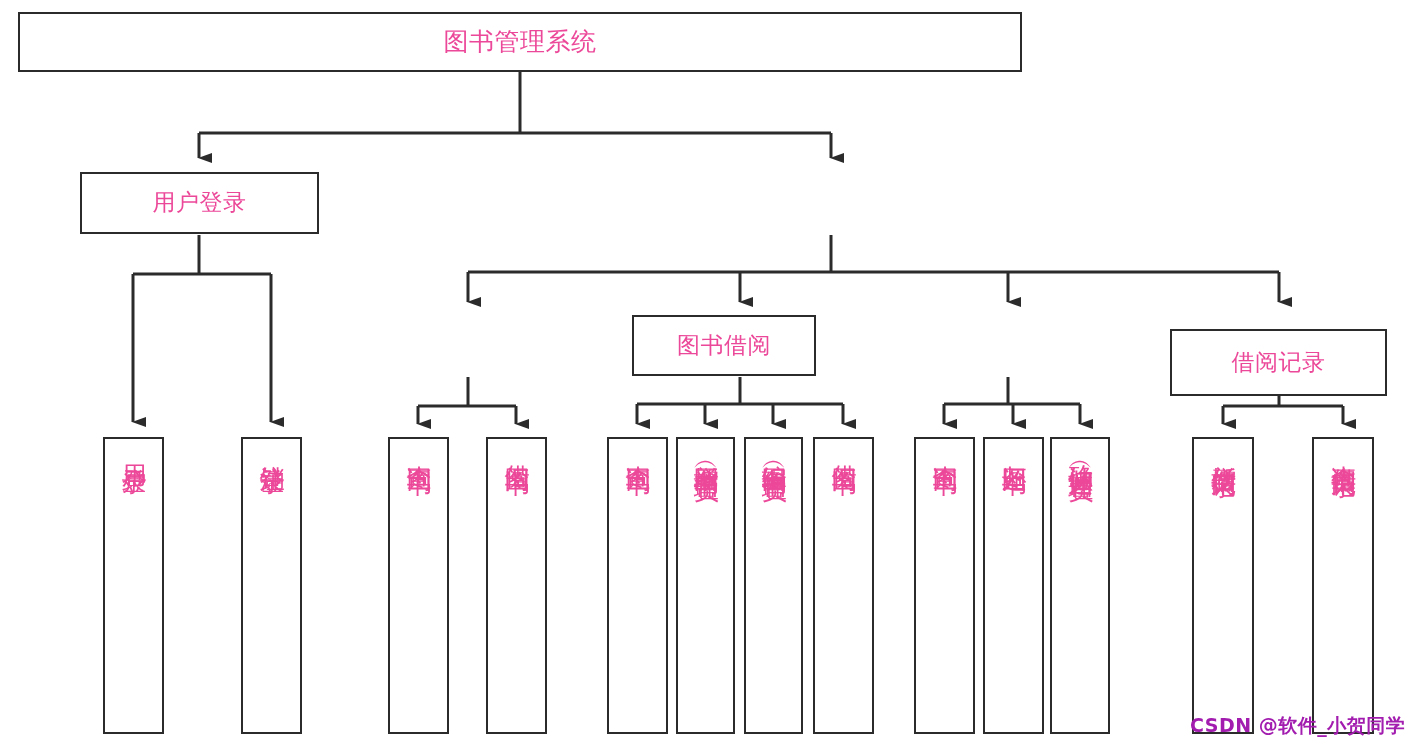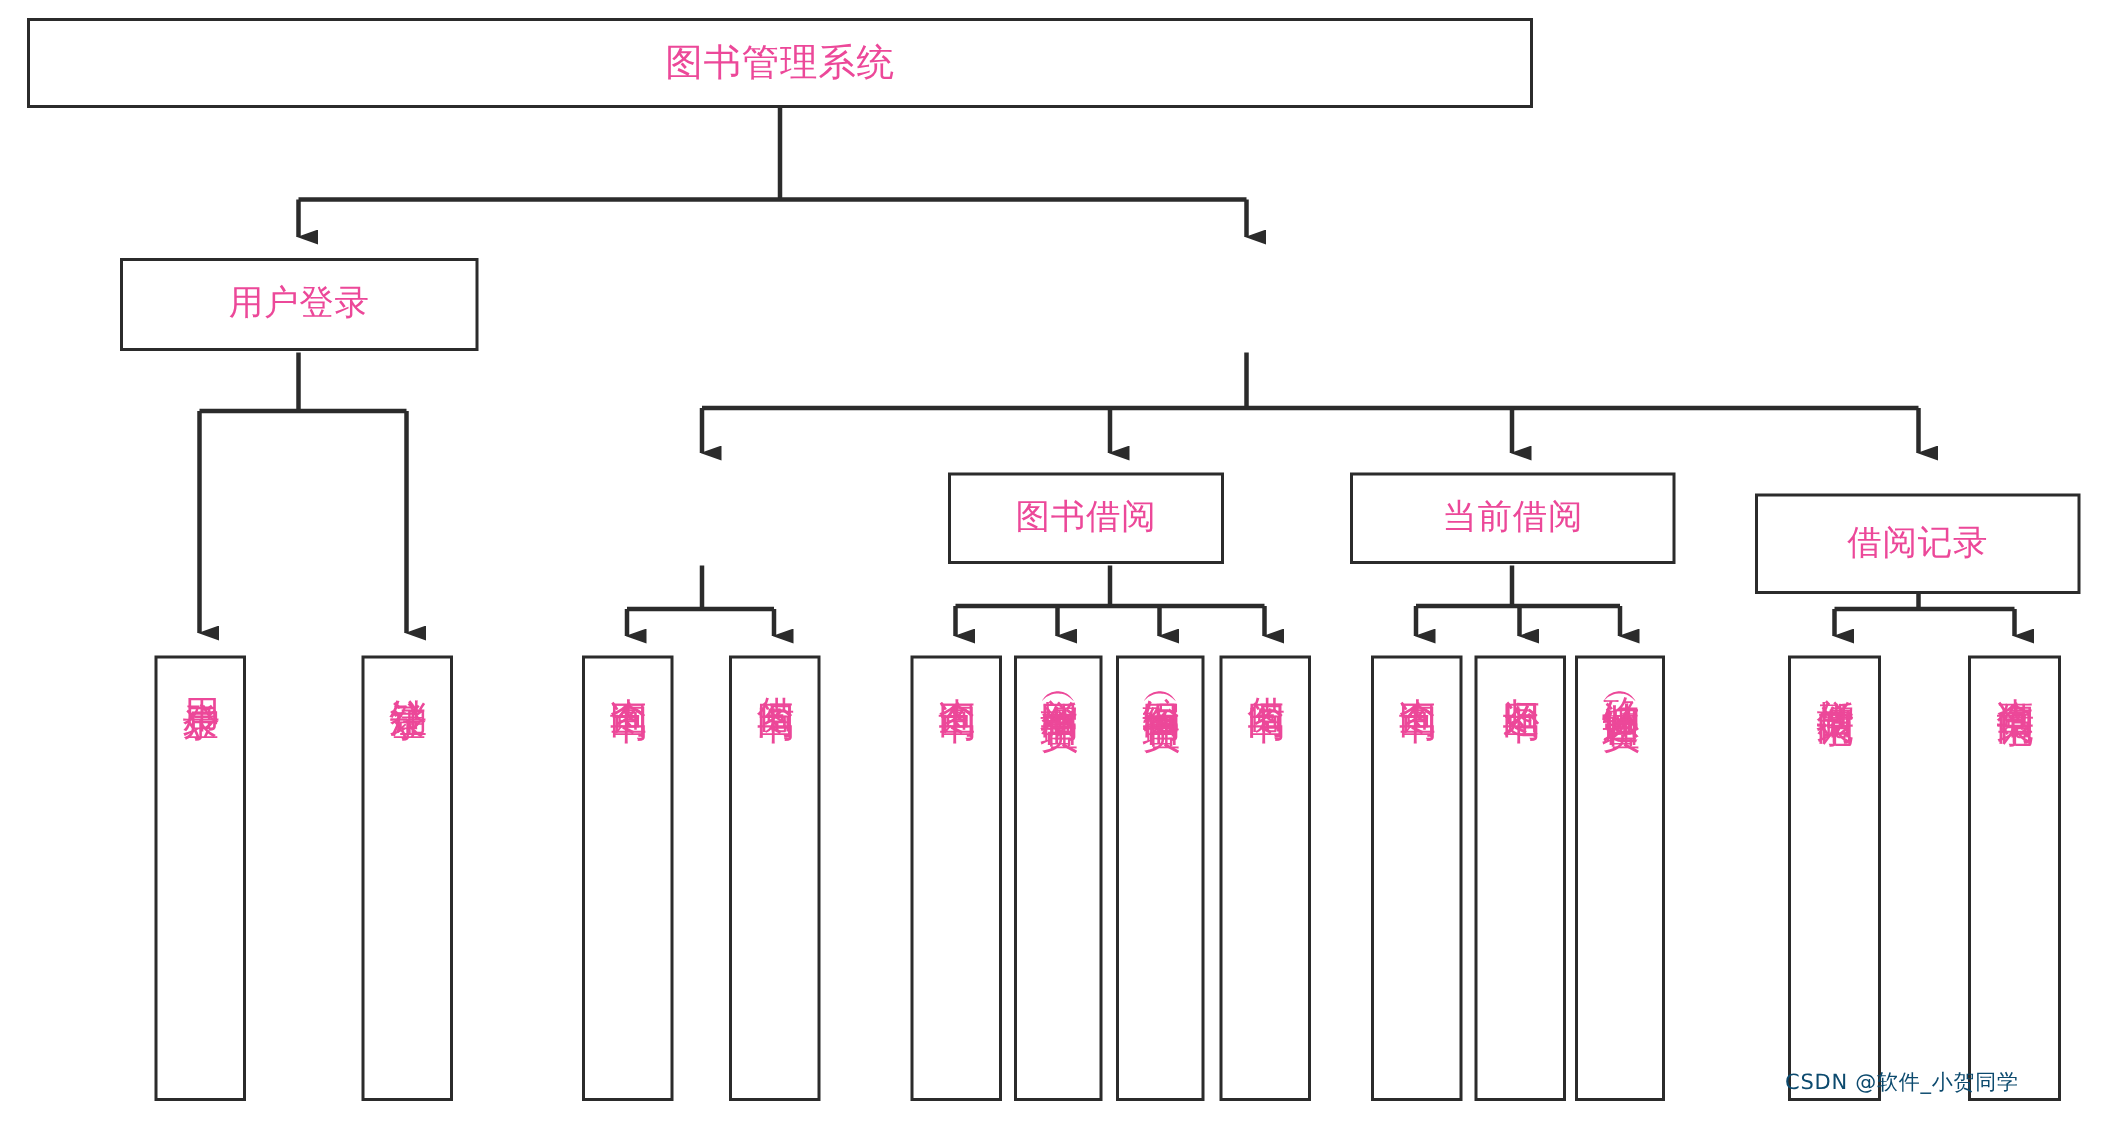--- a/index.html
+++ b/index.html
@@ -53,25 +53,26 @@
   .node.vertical .label {
     writing-mode: vertical-rl;
     text-orientation: upright;
     font-size: 25px;
     line-height: 1.05;
     letter-spacing: 2px;
   }
   .node.root .label { font-size: 25px; }
   .watermark {
     position: absolute;
-    color: #0c4a6e;
-    font-size: 14px;
+    color: #a21caf;
+    font-size: 19px;
     letter-spacing: 0.5px;
     white-space: nowrap;
     user-select: none;
+    font-weight: bold;
   }
 </style>
 </head>
 <body>
 
 <div id="diagram-root">
 
   <svg class="wires" viewBox="0 0 1405 747" xmlns="http://www.w3.org/2000/svg">
     <defs>
       <marker id="arrow" viewBox="0 0 12 14" refX="5" refY="13" markerWidth="12" markerHeight="14" orient="auto-start-reverse" markerUnits="userSpaceOnUse">
@@ -138,23 +139,20 @@
     <span class="label">图书管理系统</span>
   </div>
 
   <div class="node horizontal" style="left:80px; top:172px; width:239px; height:62px;">
     <span class="label">用户登录</span>
   </div>
 
   <div class="node horizontal" style="left:632px; top:315px; width:184px; height:61px;">
     <span class="label">图书借阅</span>
   </div>
-  <div class="node horizontal" style="left:900px; top:315px; width:217px; height:61px;">
-    <span class="label">当前借阅</span>
-  </div>
   <div class="node horizontal" style="left:1170px; top:329px; width:217px; height:67px;">
     <span class="label">借阅记录</span>
   </div>
 
   <div class="node vertical" style="left:103px; top:437px; width:61px; height:297px;">
     <span class="label">用户登录</span>
   </div>
   <div class="node vertical" style="left:241px; top:437px; width:61px; height:297px;">
     <span class="label">注销登录</span>
   </div>

